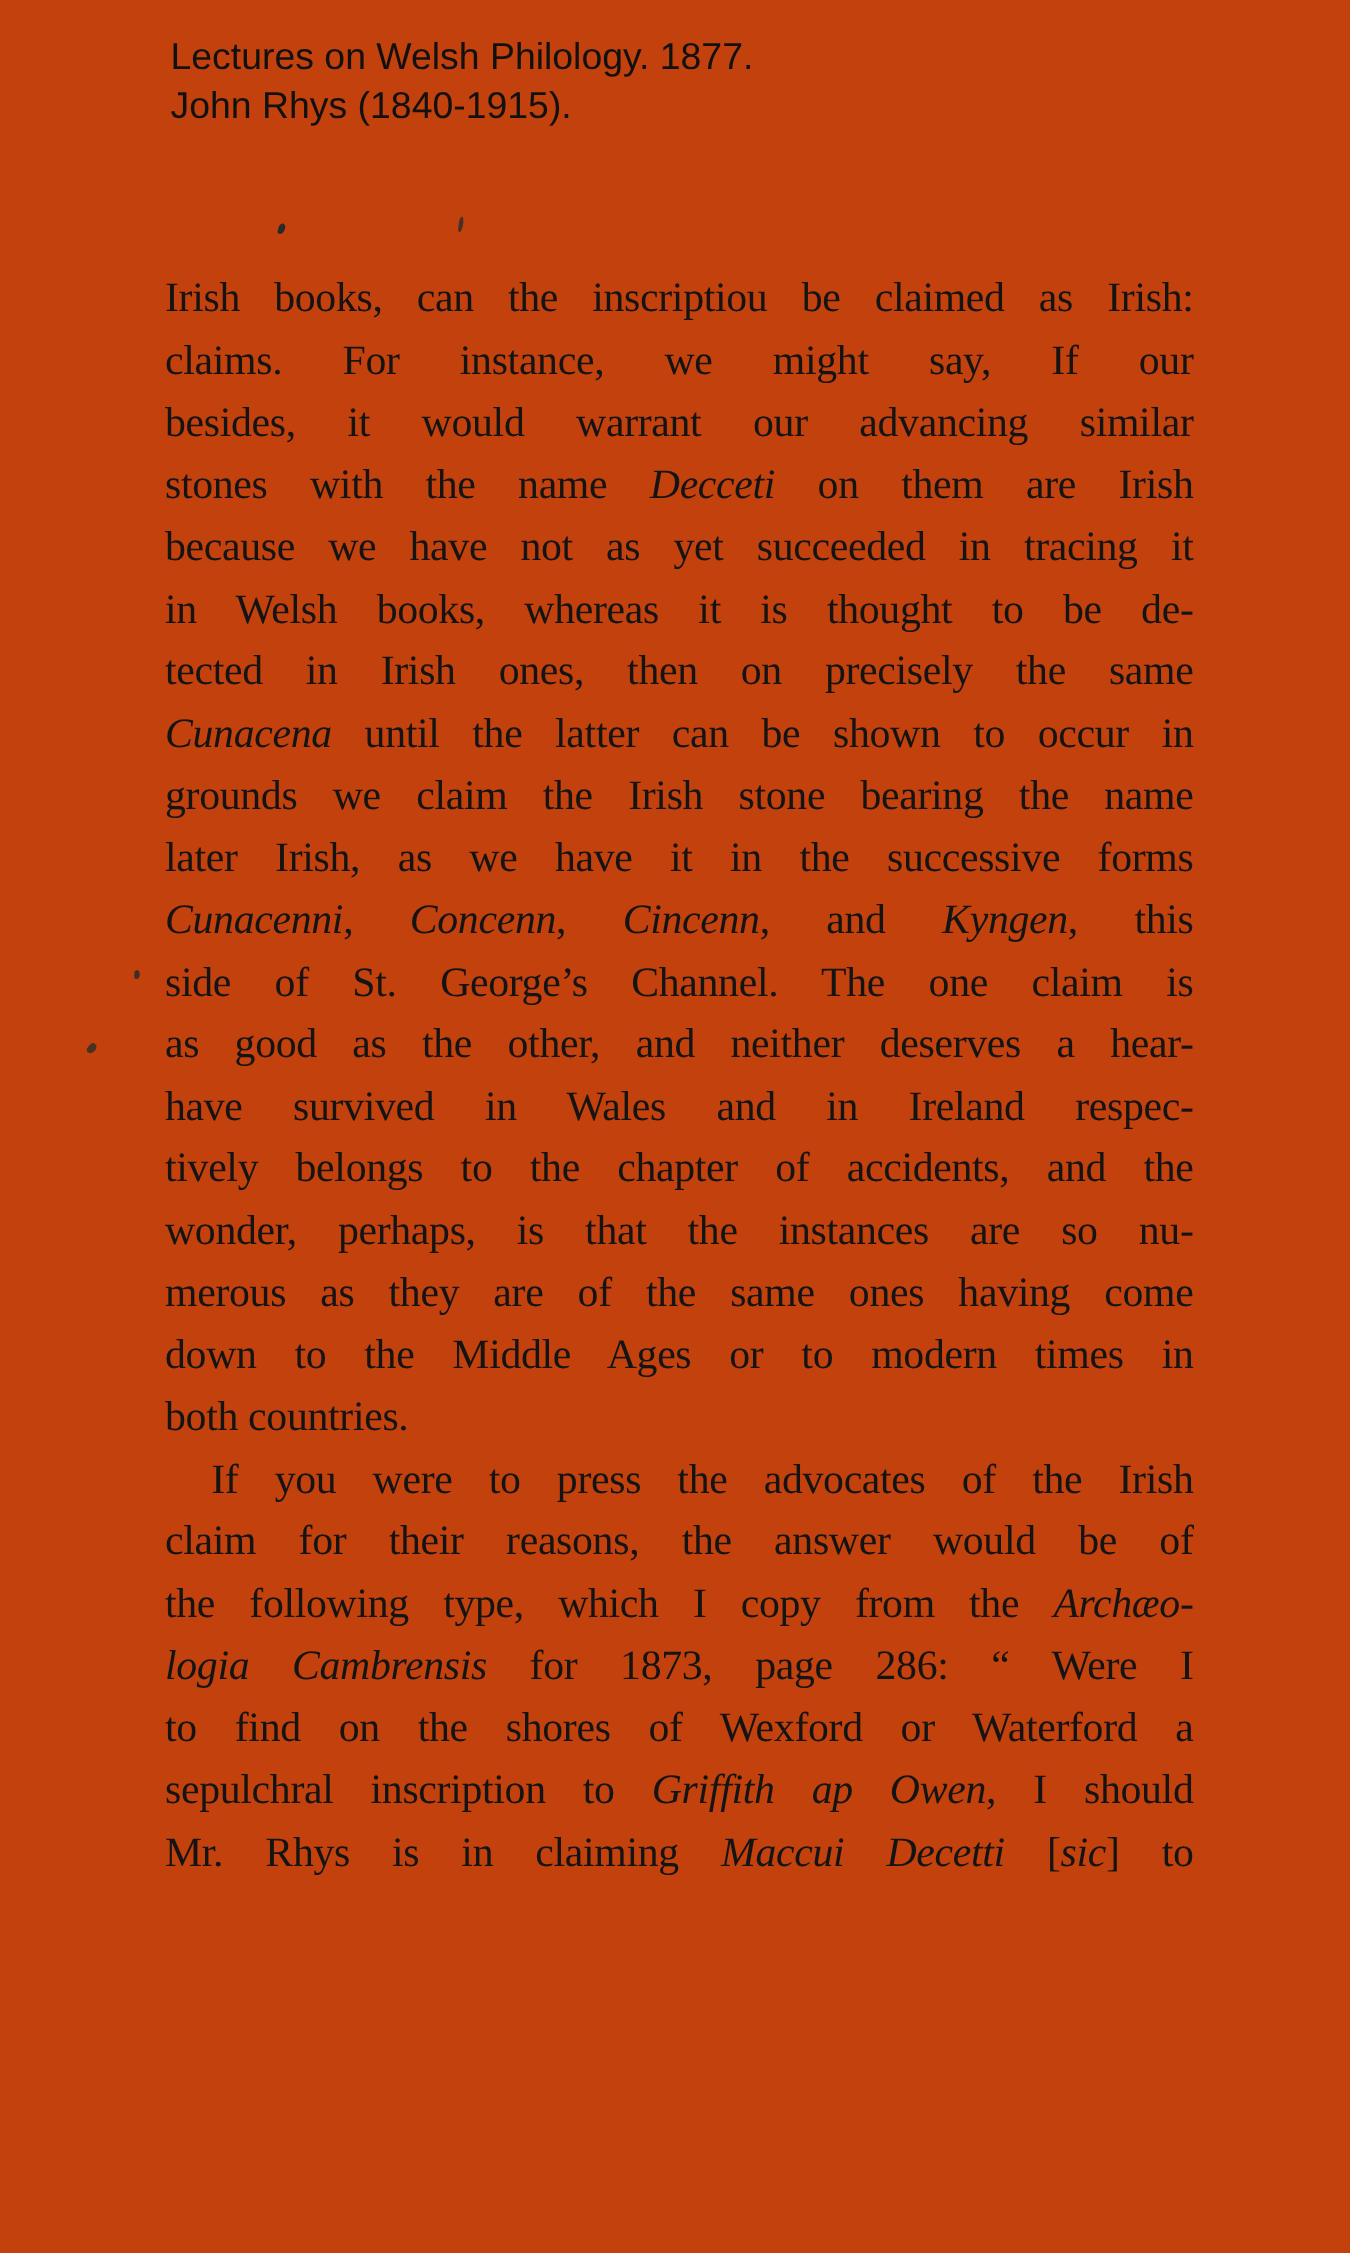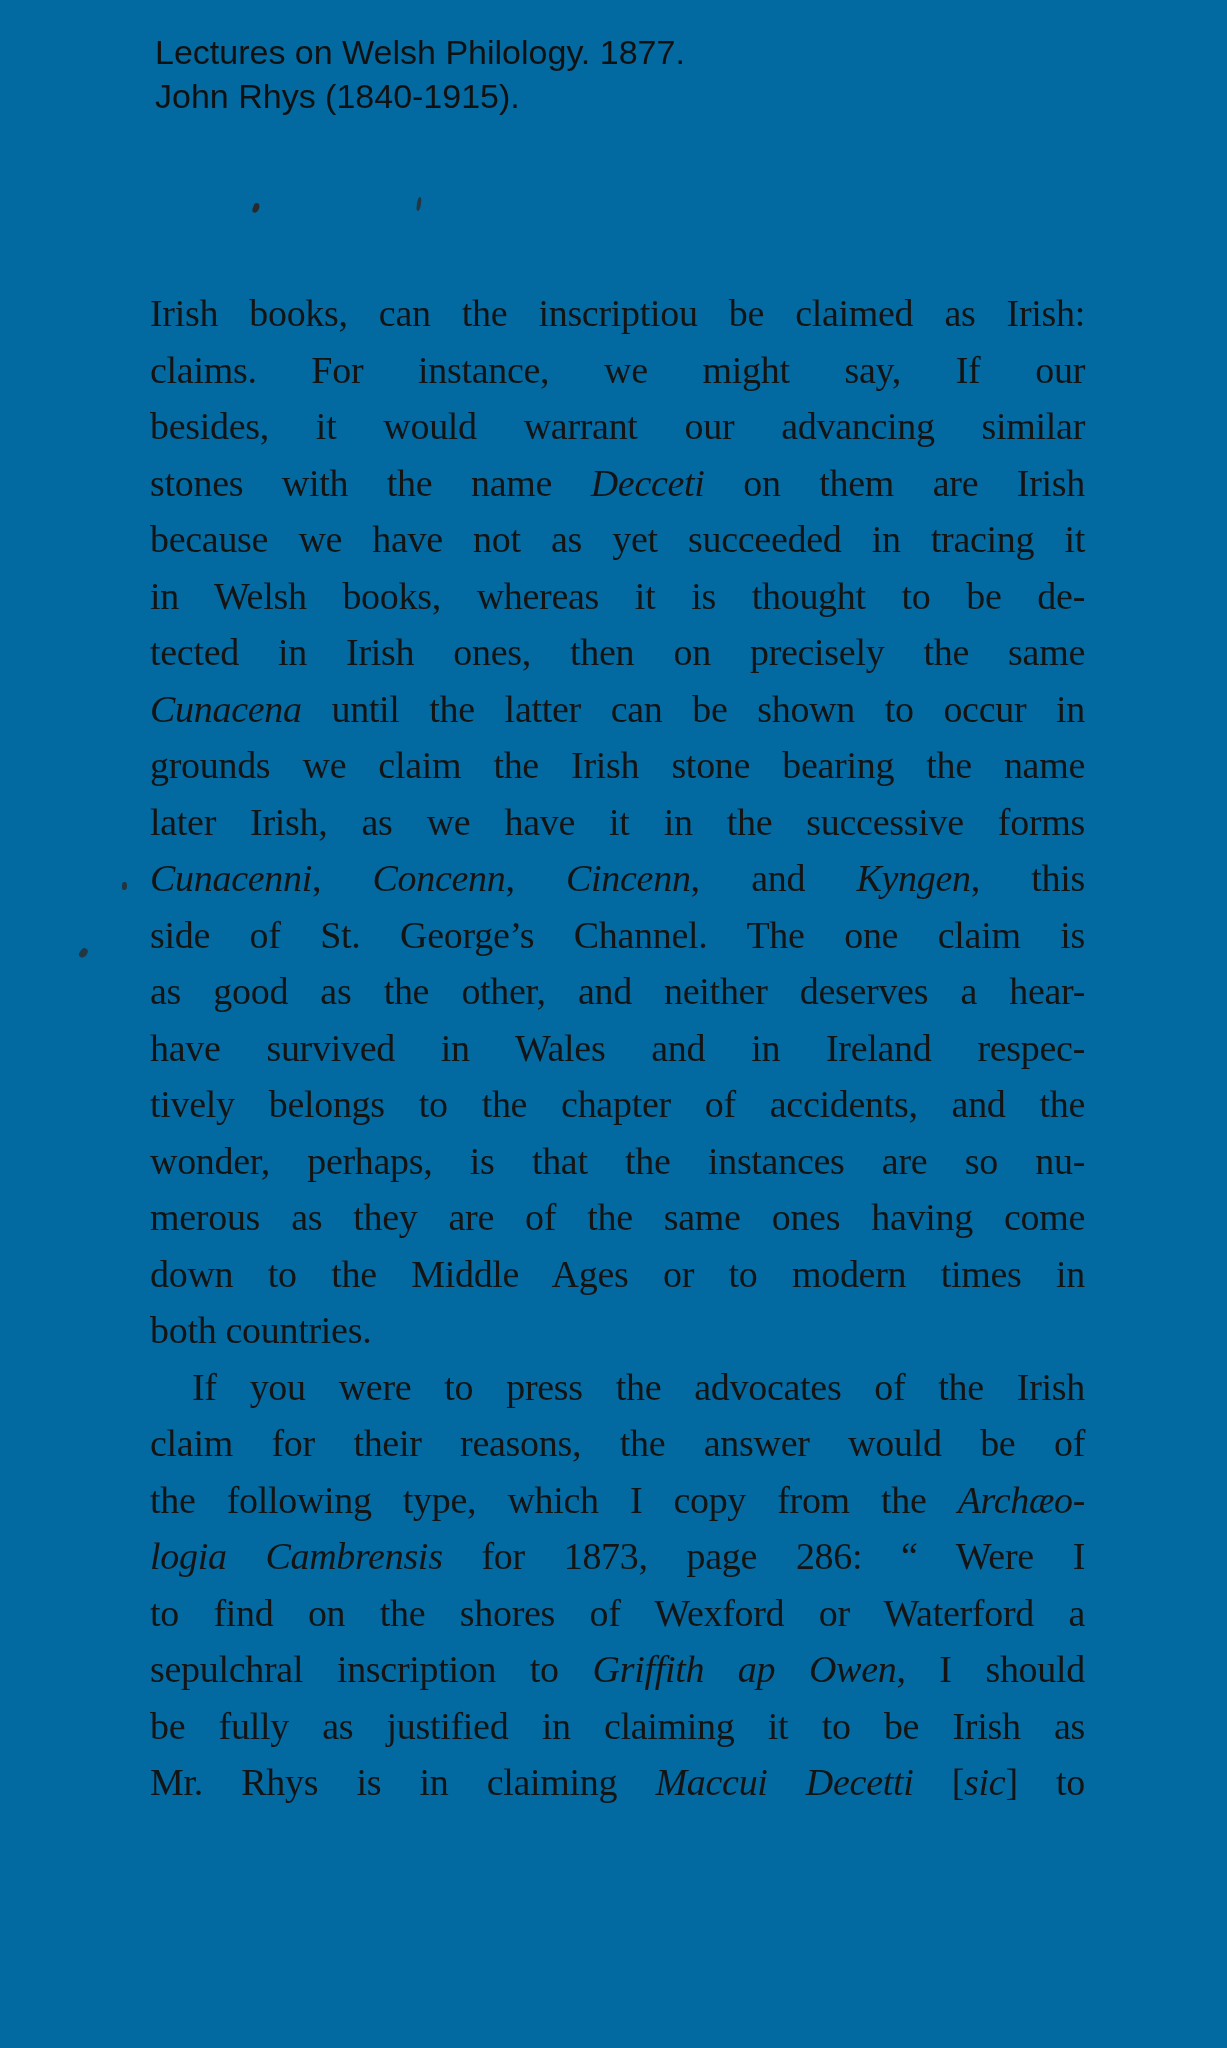--- a/index.html
+++ b/index.html
@@ -2,21 +2,21 @@
 <html><head>
 <meta charset="utf-8">
 <style>
   html, body { margin: 0; padding: 0; }
   body { background: #e8e8e8; }
   .page {
     position: relative;
     width: 1227px;
     height: 2048px;
     margin: 0 auto;
-    background: #0369a1;
+    background: #c2410c;
     color: #161616;
     overflow: hidden;
   }
   
   .annotation {
     position: absolute;
     left: 155px;
     top: 30px;
     font-family: "Liberation Sans", sans-serif;
     font-size: 34px;
@@ -54,21 +54,20 @@
   .body-text {
     position: absolute;
     left: 150px;
     top: 243px;
     width: 935px;
     font-family: "Liberation Serif", "DejaVu Serif", serif;
     font-size: 38px;
     line-height: 56.5px;
     letter-spacing: -0.3px;
     color: #141414;
-    margin-top: 42px;
   }
   .line {
     text-align: justify;
     text-align-last: justify;
   }
   .line.no-justify { text-align-last: left; }
   .line.indent { text-indent: 42px; }
   .it { font-style: italic; }
   
   .speck {
@@ -111,21 +110,20 @@
       <div class="line"><span>wonder, perhaps, is that the instances are so nu-</span></div>
       <div class="line"><span>merous as they are of the same ones having come</span></div>
       <div class="line"><span>down to the Middle Ages or to modern times in</span></div>
       <div class="line no-justify"><span>both countries.</span></div>
       <div class="line indent"><span>If you were to press the advocates of the Irish</span></div>
       <div class="line"><span>claim for their reasons, the answer would be of</span></div>
       <div class="line"><span>the following type, which I copy from the </span><span class="it">Archæo-</span></div>
       <div class="line"><span class="it">logia Cambrensis</span><span> for 1873, page 286: “ Were I</span></div>
       <div class="line"><span>to find on the shores of Wexford or Waterford a</span></div>
       <div class="line"><span>sepulchral inscription to </span><span class="it">Griffith ap Owen</span><span>, I should</span></div>
-      <div class="line"><span>be fully as justified in claiming it to be Irish as</span></div>
       <div class="line"><span>Mr. Rhys is in claiming </span><span class="it">Maccui Decetti</span><span> [</span><span class="it">sic</span><span>] to</span></div>
     </div>
 
   <div class="speck s1"></div>
   <div class="speck s2"></div>
   <div class="speck s3"></div>
   <div class="speck s4"></div>
 
 </div>
 

